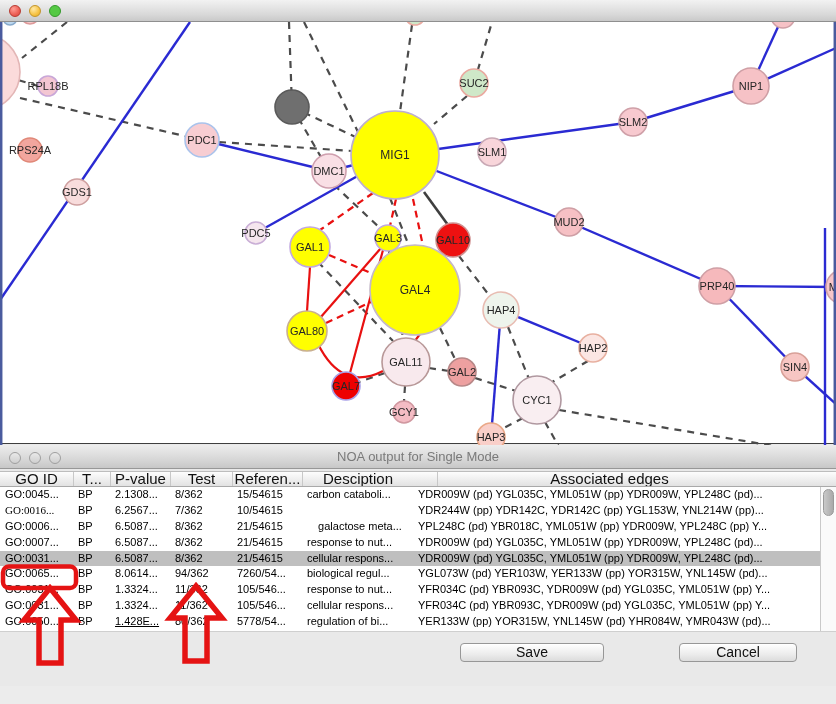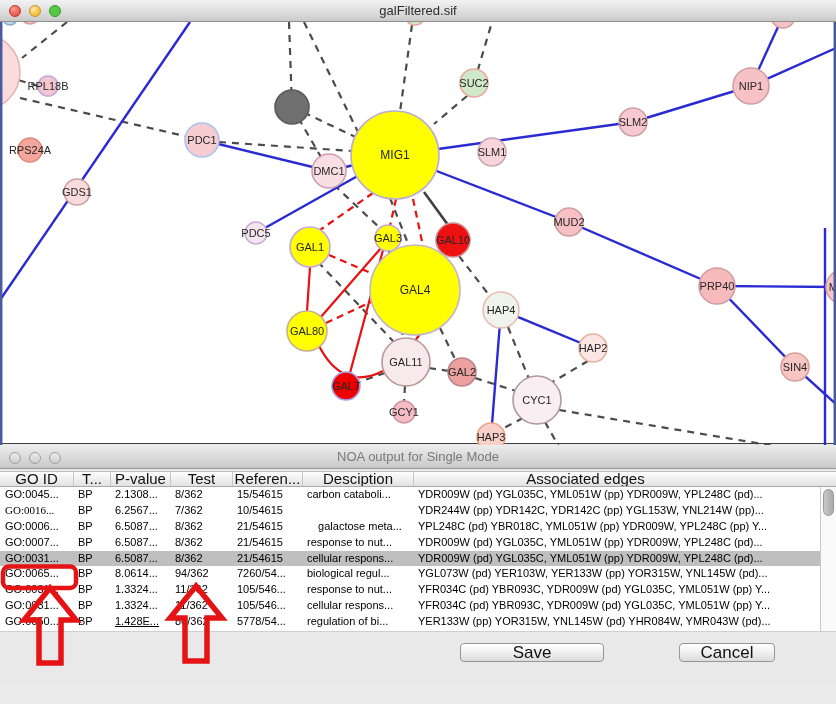--- a/index.html
+++ b/index.html
@@ -38,24 +38,24 @@
   .trow.sel{background:#bfbfbf;}
   .tcell{font-size:11px;color:#000;line-height:15.9px;white-space:nowrap;overflow:hidden;
     padding-left:5px;}
   #vscroll{position:absolute;right:0;top:43px;width:16px;height:144px;background:#fafafa;
     border-left:1px solid #c9c9c9;}
   #vthumb{position:absolute;left:2px;top:2px;width:11px;height:27px;border-radius:6px;
     background:linear-gradient(90deg,#c9c9c9,#a9a9a9);border:1px solid #9a9a9a;}
   #table-bottom-line{position:absolute;left:0;top:187px;width:836px;height:1px;background:#cfcfcf;}
 
   .btn{position:absolute;height:19px;border:1px solid #979797;border-radius:4px;
-    background:linear-gradient(#ffffff,#ececec 60%,#dcdcdc);font-size:17px;color:#111;
+    background:linear-gradient(#ffffff,#ececec 60%,#dcdcdc);font-size:14px;color:#111;
     text-align:center;line-height:17px;box-shadow:0 1px 0 rgba(255,255,255,.7) inset;}
   #btn-save{left:460px;top:199px;width:144px;}
-  #btn-cancel{left:679px;top:199px;width:96px;}
+  #btn-cancel{left:679px;top:199px;width:118px;}
 
   
   #overlay{position:absolute;left:0;top:0;z-index:50;pointer-events:none;}
 
   
   .e-pp{stroke:#2a2ad2;stroke-width:2.4;fill:none;}
   .e-pd{stroke:#4b4b4b;stroke-width:2.2;stroke-dasharray:7 6;fill:none;}
   .e-darks{stroke:#3f3f3f;stroke-width:2.6;fill:none;}
   .e-red{stroke:#e81010;stroke-width:2.2;fill:none;}
   .e-redd{stroke:#e81010;stroke-width:2.2;stroke-dasharray:7 5;fill:none;}
@@ -193,42 +193,41 @@
         <line x1="824" y1="457" x2="834" y2="447" class="grip"></line>
         <line x1="828" y1="457" x2="834" y2="451" class="grip"></line>
         <line x1="832" y1="457" x2="834" y2="455" class="grip"></line>
       </svg>
     <div class="titlebar">
       <div class="lights">
         <span class="light l-red"></span>
         <span class="light l-yel"></span>
         <span class="light l-grn"></span>
       </div>
-      <div class="title">galFiltered.sif</div>
     </div>
   </div>
 
   <div id="win-bot">
     <div class="titlebar">
       <div class="lights">
         <span class="light l-off"></span>
         <span class="light l-off"></span>
         <span class="light l-off"></span>
       </div>
       <div class="title">NOA output for Single Mode</div>
     </div>
 
     <div id="thead">
         <div class="hcell" style="width: 73px;">GO ID</div>
         <div class="hcell" style="width: 37px;">T...</div>
         <div class="hcell" style="width: 60px;">P-value</div>
         <div class="hcell" style="width: 62px;">Test</div>
         <div class="hcell" style="width: 70px;">Referen...</div>
         <div class="hcell" style="width: 111px; text-align: center;">Desciption</div>
-        <div class="hcell" style="width: 344px;">Associated edges</div>
+        <div class="hcell" style="width: 344px; margin-left: 24px;">Associated edges</div>
       </div>
     <div id="tbody">
         <div class="trow">
           <div class="tcell" style="width: 73px;">GO:0045...</div>
           <div class="tcell" style="width: 37px;">BP</div>
           <div class="tcell" style="width: 60px;">2.1308...</div>
           <div class="tcell" style="width: 62px;">8/362</div>
           <div class="tcell" style="width: 70px;">15/54615</div>
           <div class="tcell" style="width: 111px;">carbon cataboli...</div>
           <div class="tcell" style="width: 407px;">YDR009W (pd) YGL035C, YML051W (pp) YDR009W, YPL248C (pd)...</div>

